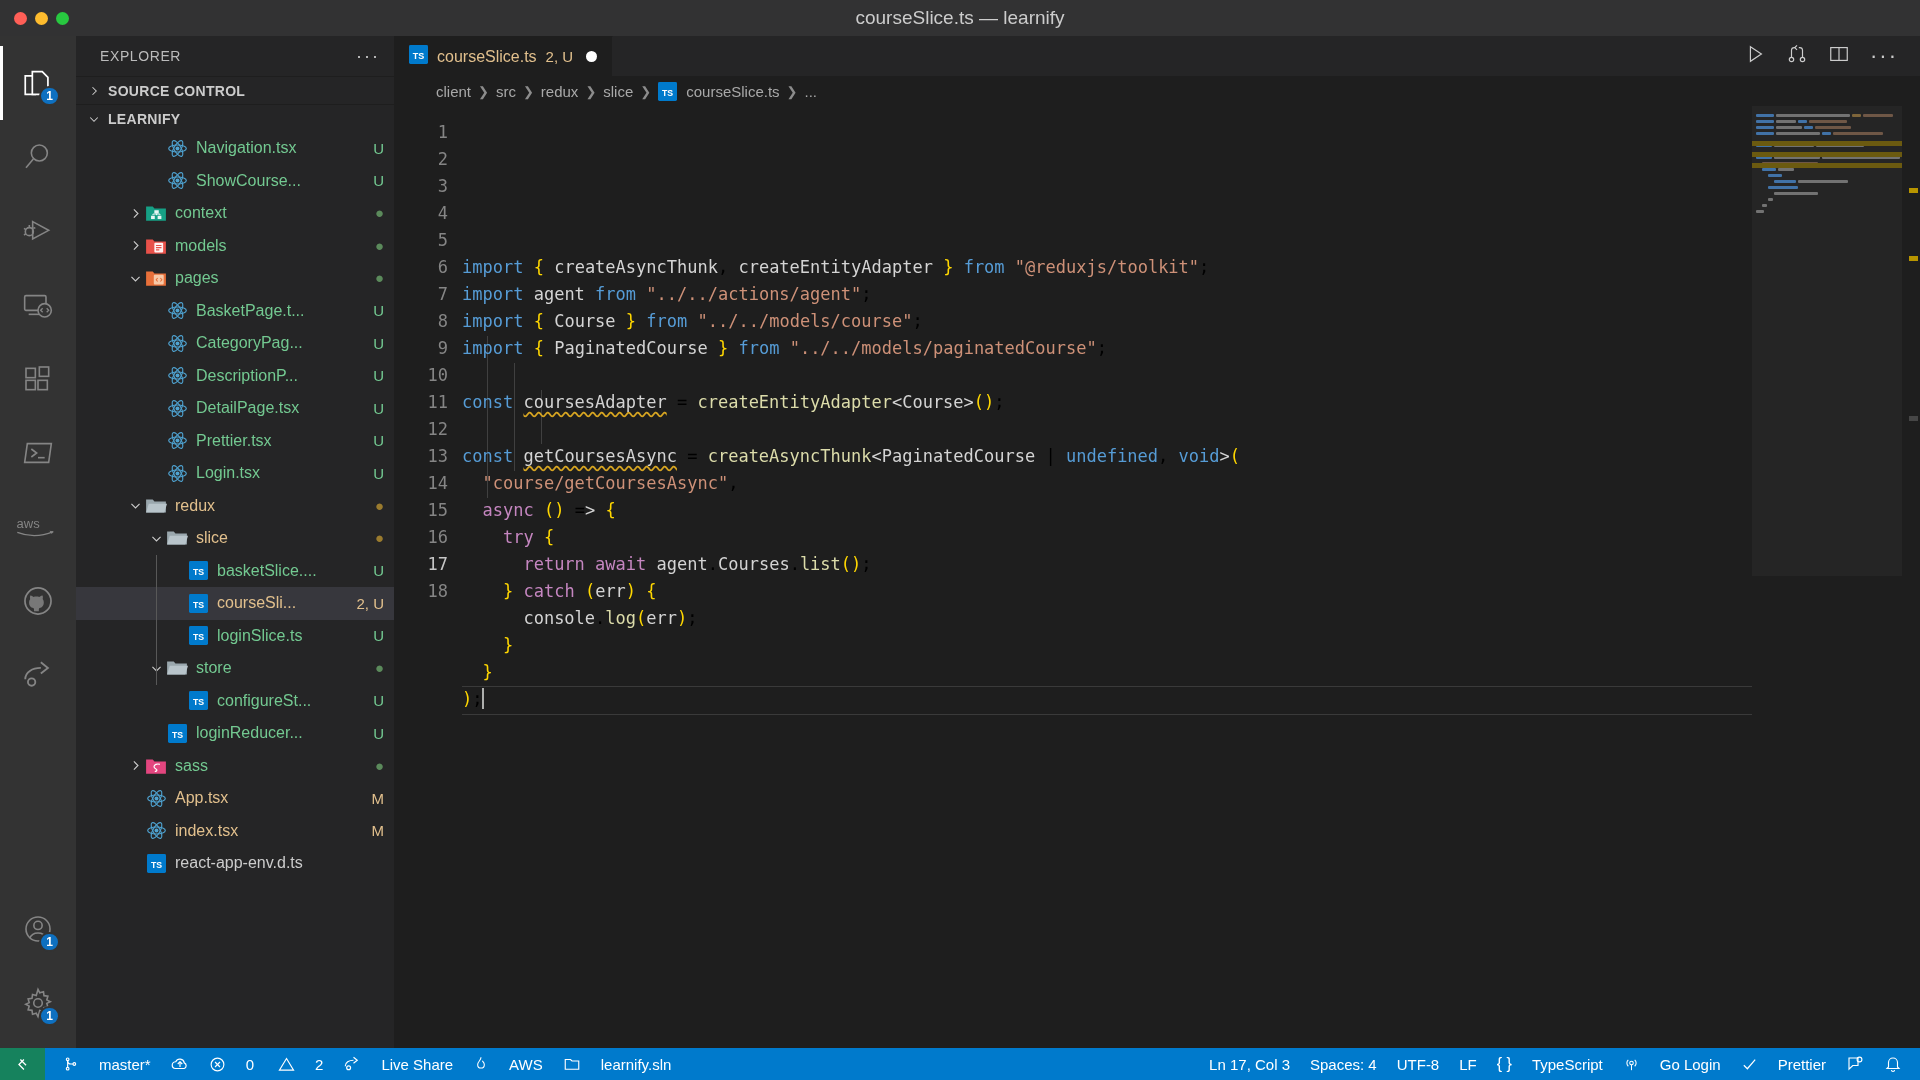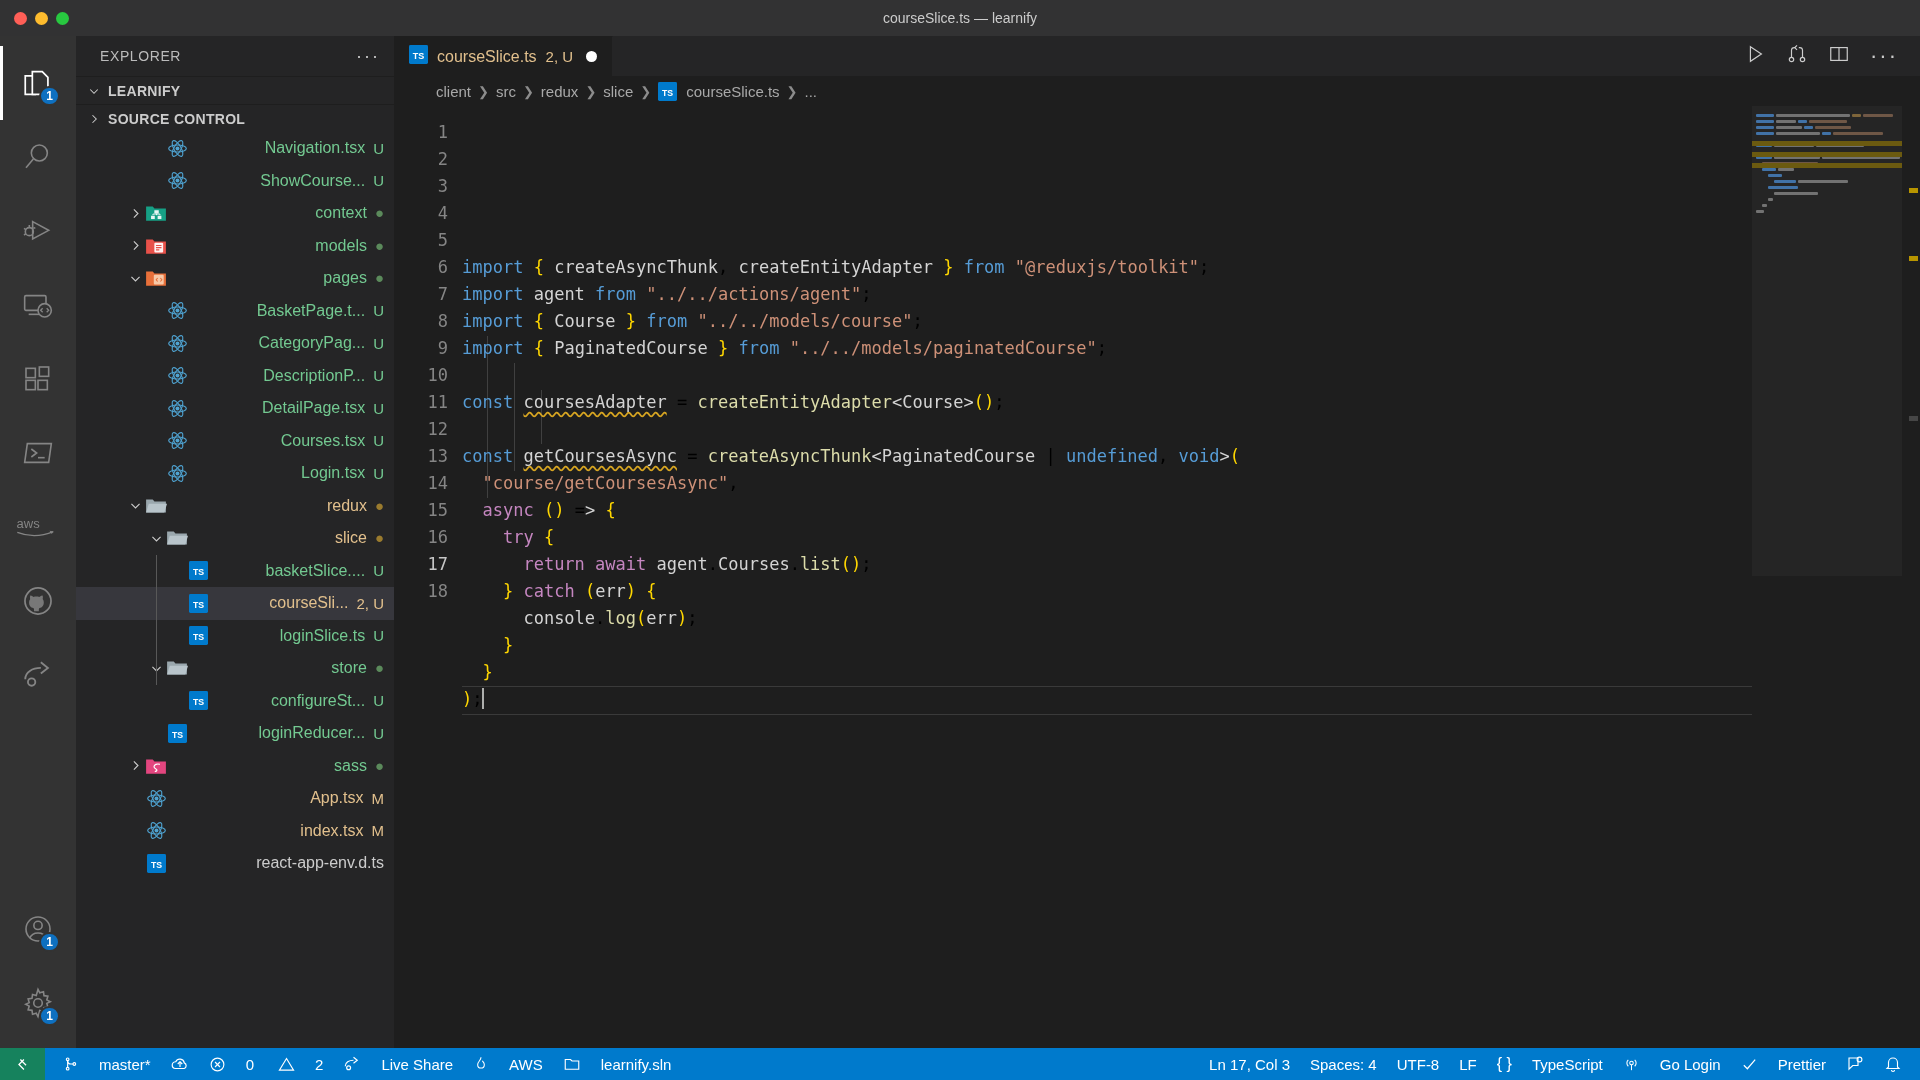--- a/index.html
+++ b/index.html
@@ -16,21 +16,21 @@
     height: 36px; background: #323233; flex: 0 0 36px;
     display: flex; align-items: center; position: relative;
   }
   .traffic { display: flex; gap: 8px; padding-left: 14px; align-items: center; }
   .dot { width: 13px; height: 13px; border-radius: 50%; }
   .dot.red { background: #ff5f57; }
   .dot.yellow { background: #febc2e; }
   .dot.green { background: #28c840; }
   .title-text {
     position: absolute; left: 0; right: 0; text-align: center;
-    font-size: 14px; color: #cccccc; pointer-events: none;
+    font-size: 19px; color: #cccccc; pointer-events: none;
   }
 
   
   .body-row { flex: 1 1 auto; display: flex; min-height: 0; }
 
   
   .activitybar {
     width: 76px; flex: 0 0 76px; background: #333333;
     display: flex; flex-direction: column; align-items: center;
     padding-top: 10px;
@@ -64,21 +64,21 @@
     flex: 0 0 40px;
   }
   .sb-dots { color: #cccccc; font-size: 18px; letter-spacing: 2px; line-height: 10px; }
   .sb-section-head {
     height: 28px; display: flex; align-items: center; gap: 6px;
     padding-left: 10px; color: #cccccc; font-size: 14px; font-weight: bold;
     letter-spacing: 0.3px; flex: 0 0 28px;
     border-top: 1px solid #1e1e1e;
   }
   .chev { width: 16px; display: inline-flex; justify-content: center; color: #cccccc; }
-  .tree { flex: 1 1 auto; overflow: hidden; position: relative; text-align: right; }
+  .tree { flex: 1 1 auto; overflow: hidden; position: relative; }
   .row {
     height: 32.5px; display: flex; align-items: center; font-size: 16px;
     color: #cfcfcf; position: relative; padding-right: 10px; white-space: nowrap;
   }
   .row.selected { background: #37373d; }
   .row .twisty { width: 18px; flex: 0 0 18px; display: flex; justify-content: center; color: #cccccc; }
   .row .ficon { width: 24px; flex: 0 0 24px; display: flex; justify-content: center; align-items: center; margin-right: 7px; }
   .row .label { flex: 1 1 auto; overflow: hidden; text-overflow: ellipsis; }
   .row .deco { font-size: 15px; margin-left: 8px; flex: 0 0 auto; }
   .green-label { color: #73c991; }
@@ -313,33 +313,33 @@
 
     <div class="sidebar">
       <div class="sb-header">
         <span>EXPLORER</span>
         <span class="sb-dots">···</span>
       </div>
 
       <div class="sb-section-head">
         <span class="chev">
           <svg width="12" height="12" viewBox="0 0 16 16" fill="none" stroke="currentColor" stroke-width="1.4">
-              <polyline points="3,6 8,11 13,6"></polyline>
+              <polyline points="6,3 11,8 6,13"></polyline>
             </svg>
         </span>
-        <span>LEARNIFY</span>
+        <span>SOURCE CONTROL</span>
       </div>
 
       <div class="sb-section-head">
         <span class="chev">
           <svg width="12" height="12" viewBox="0 0 16 16" fill="none" stroke="currentColor" stroke-width="1.4">
-              <polyline points="6,3 11,8 6,13"></polyline>
+              <polyline points="3,6 8,11 13,6"></polyline>
             </svg>
         </span>
-        <span>SOURCE CONTROL</span>
+        <span>LEARNIFY</span>
       </div>
 
       <div class="tree" id="tree">
           <div class="row">
             <span style="width:71px;flex:0 0 71px"></span>
             <span class="twisty"></span>
             <span class="ficon">
               <svg width="21" height="21" viewBox="0 0 20 20">
                 <g stroke="#4fa3d1" fill="none" stroke-width="1.1">
         <ellipse cx="10" cy="10" rx="8.4" ry="3.3"></ellipse>
@@ -491,21 +491,21 @@
             <span class="ficon">
               <svg width="21" height="21" viewBox="0 0 20 20">
                 <g stroke="#4fa3d1" fill="none" stroke-width="1.1">
         <ellipse cx="10" cy="10" rx="8.4" ry="3.3"></ellipse>
         <ellipse cx="10" cy="10" rx="8.4" ry="3.3" transform="rotate(60 10 10)"></ellipse>
         <ellipse cx="10" cy="10" rx="8.4" ry="3.3" transform="rotate(120 10 10)"></ellipse>
                 </g>
         <circle cx="10" cy="10" r="1.9" fill="#4fa3d1"></circle>
               </svg>
             </span>
-            <span class="label green-label">Courses.tsx</span>
+            <span class="label green-label">Prettier.tsx</span>
             <span class="deco deco-u">U</span>
           </div>
           <div class="row">
             <span style="width:71px;flex:0 0 71px"></span>
             <span class="twisty"></span>
             <span class="ficon">
               <svg width="21" height="21" viewBox="0 0 20 20">
                 <g stroke="#4fa3d1" fill="none" stroke-width="1.1">
         <ellipse cx="10" cy="10" rx="8.4" ry="3.3"></ellipse>
         <ellipse cx="10" cy="10" rx="8.4" ry="3.3" transform="rotate(60 10 10)"></ellipse>

